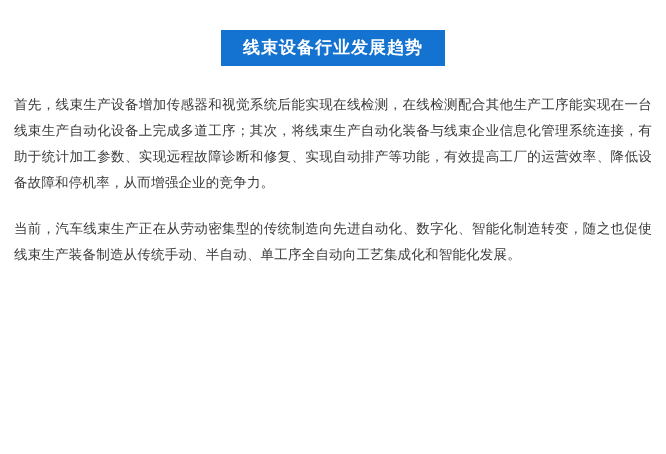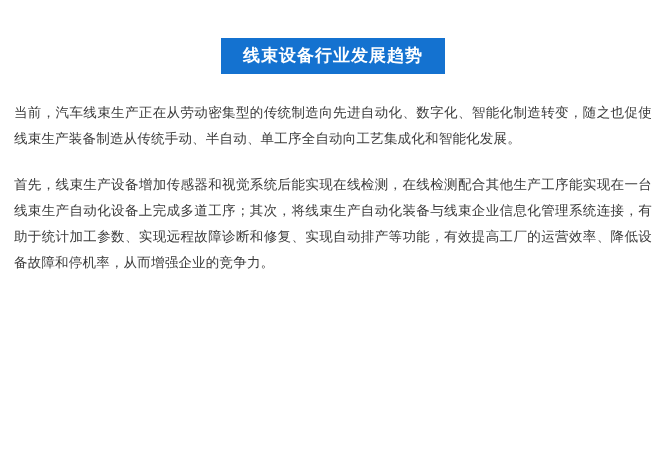--- a/index.html
+++ b/index.html
@@ -11,21 +11,21 @@
     height: 454px;
     background: #ffffff;
     font-family: "Liberation Sans", sans-serif;
     color: #333333;
     overflow: hidden;
   }
   .page {
     width: 666px;
     height: 438px;
     box-sizing: border-box;
-    padding: 8px 14px;
+    padding: 0 14px;
     position: relative;
     border-radius: 25px;
   }
   .title-wrap {
     display: flex;
     justify-content: center;
     align-items: center;
     padding-top: 30px;
     padding-bottom: 26px;
   }
@@ -54,18 +54,18 @@
 </style>
 </head>
 <body>
 
 <div class="page">
 
   <div class="title-wrap">
     <div class="title-banner">线束设备行业发展趋势</div>
   </div>
 
+  <p class="body-text">首先，线束生产设备增加传感器和视觉系统后能实现在线检测，在线检测配合其他生产工序能实现在一台线束生产自动化设备上完成多道工序；其次，将线束生产自动化装备与线束企业信息化管理系统连接，有助于统计加工参数、实现远程故障诊断和修复、实现自动排产等功能，有效提高工厂的运营效率、降低设备故障和停机率，从而增强企业的竞争力。</p>
+
   <p class="body-text">当前，汽车线束生产正在从劳动密集型的传统制造向先进自动化、数字化、智能化制造转变，随之也促使线束生产装备制造从传统手动、半自动、单工序全自动向工艺集成化和智能化发展。</p>
-
-  <p class="body-text">首先，线束生产设备增加传感器和视觉系统后能实现在线检测，在线检测配合其他生产工序能实现在一台线束生产自动化设备上完成多道工序；其次，将线束生产自动化装备与线束企业信息化管理系统连接，有助于统计加工参数、实现远程故障诊断和修复、实现自动排产等功能，有效提高工厂的运营效率、降低设备故障和停机率，从而增强企业的竞争力。</p>
 
 
 </div>
 
 </body></html>

